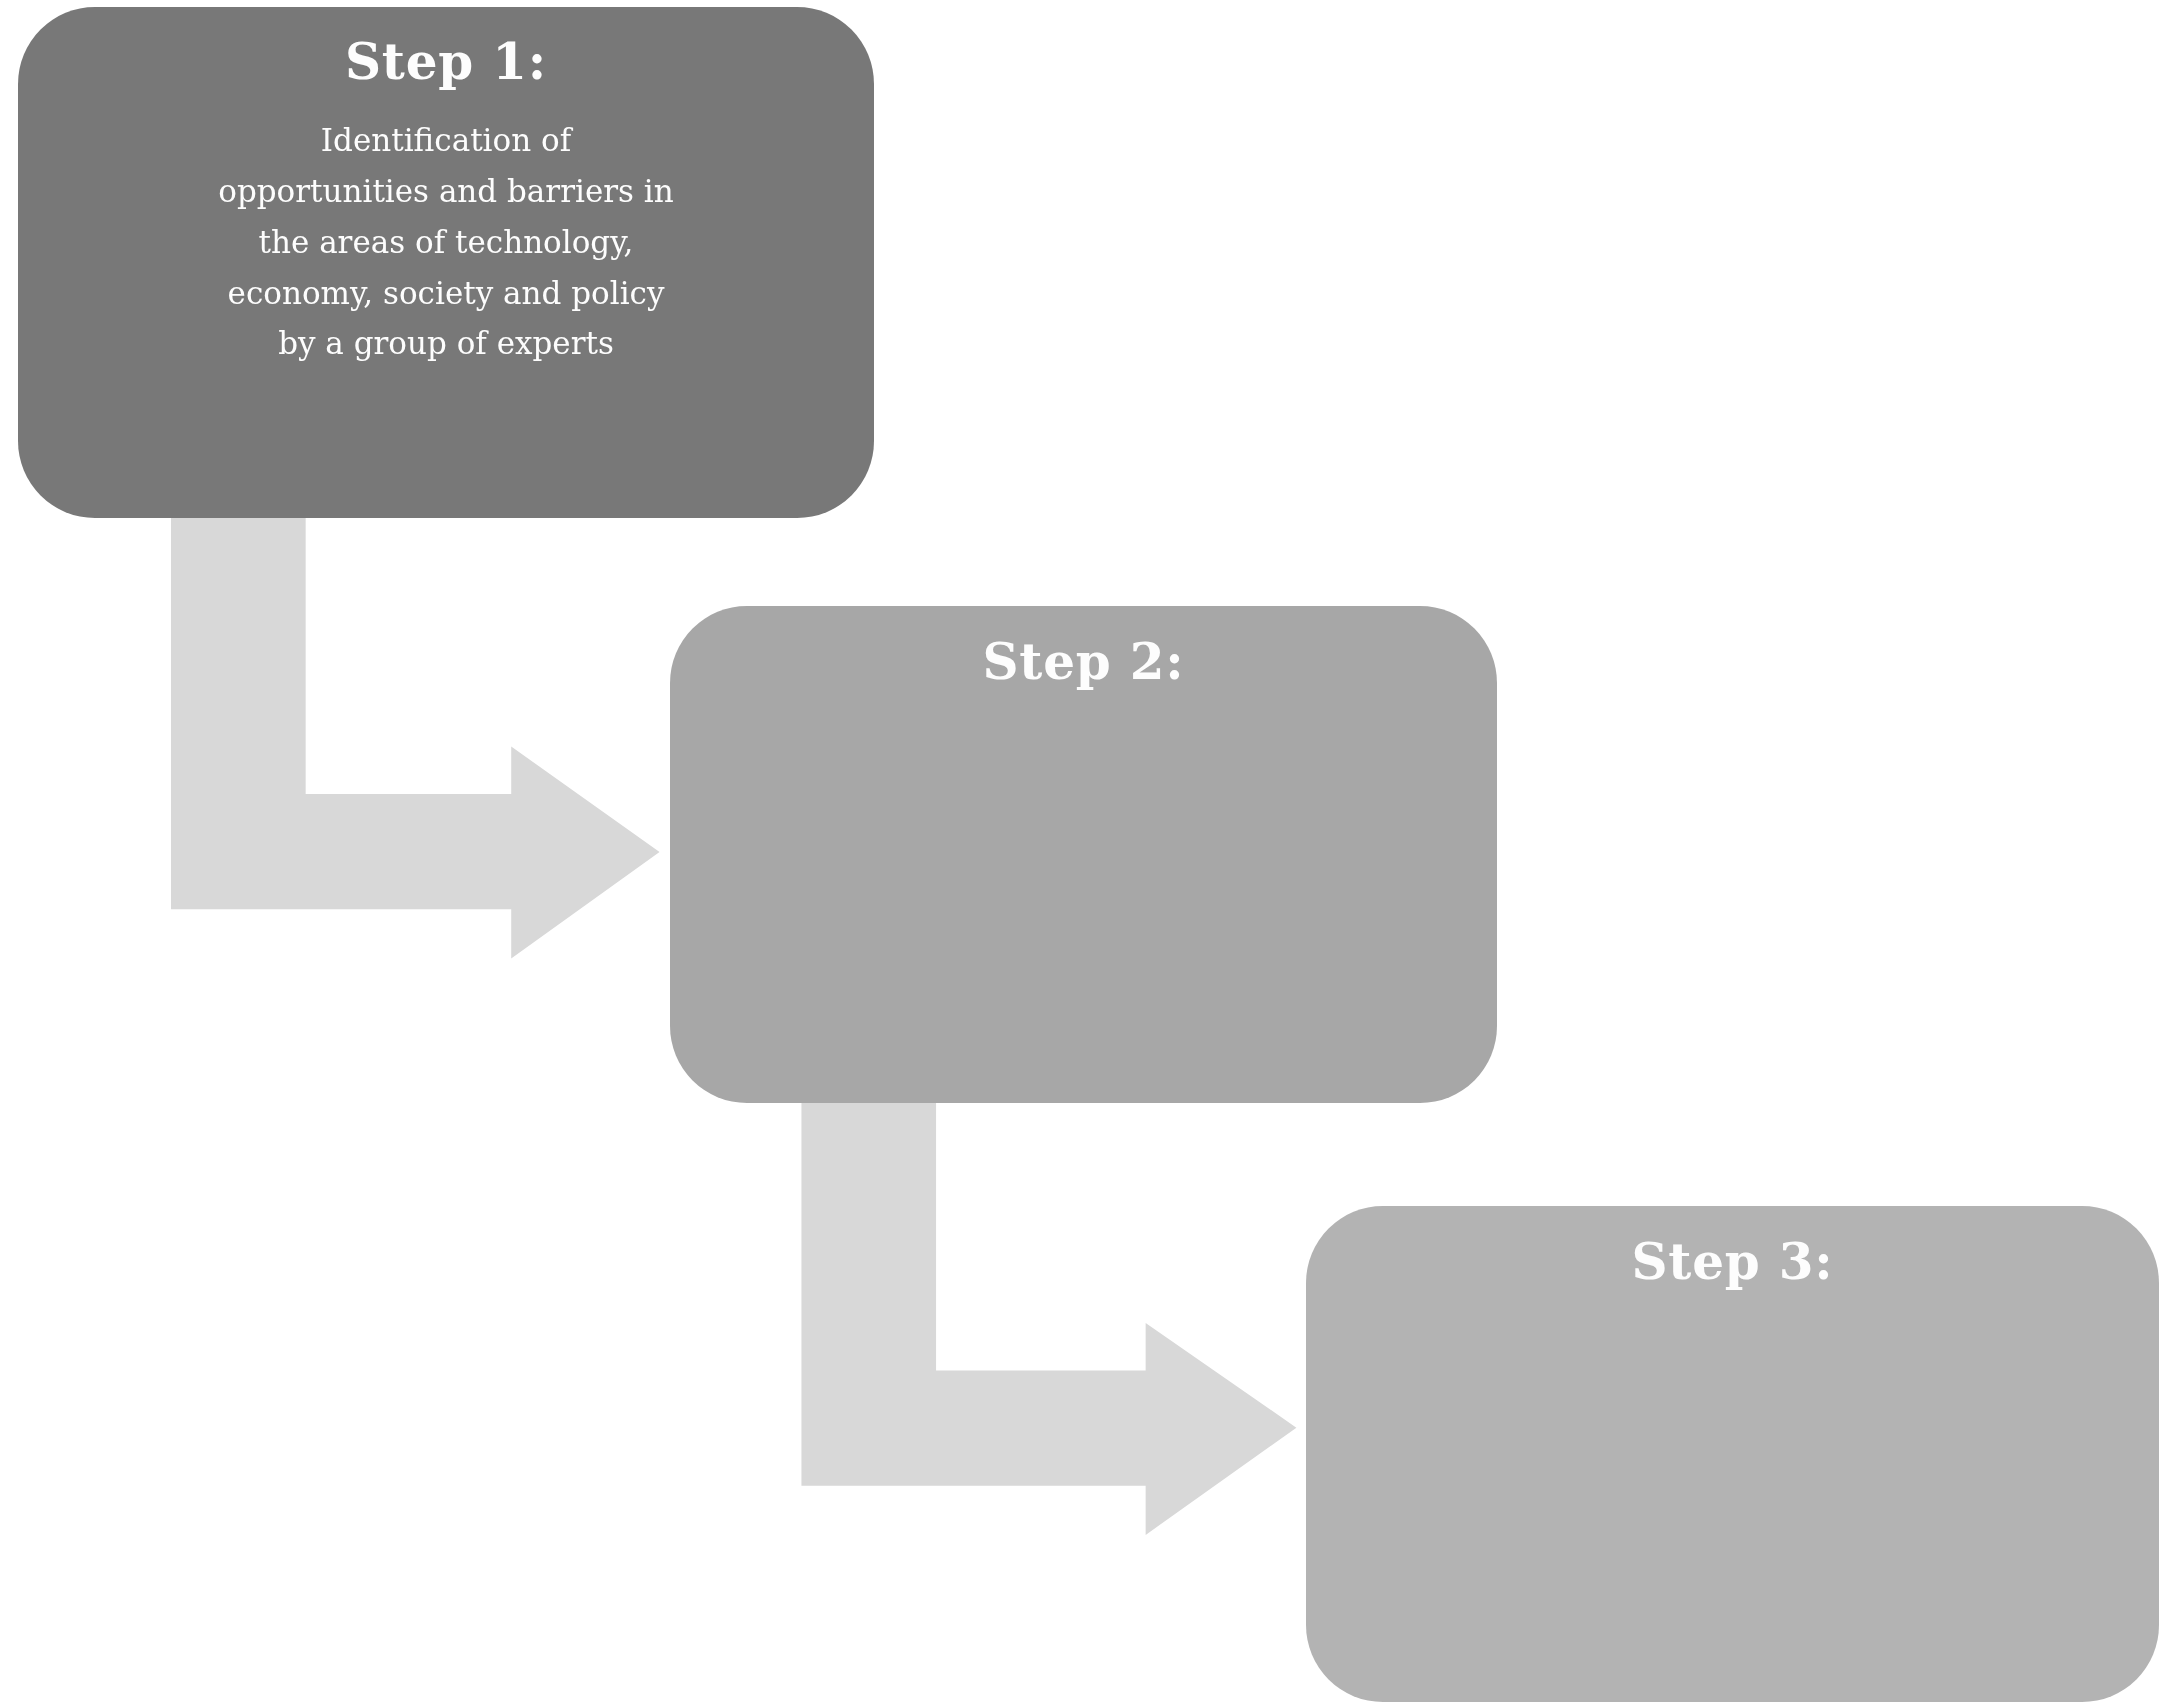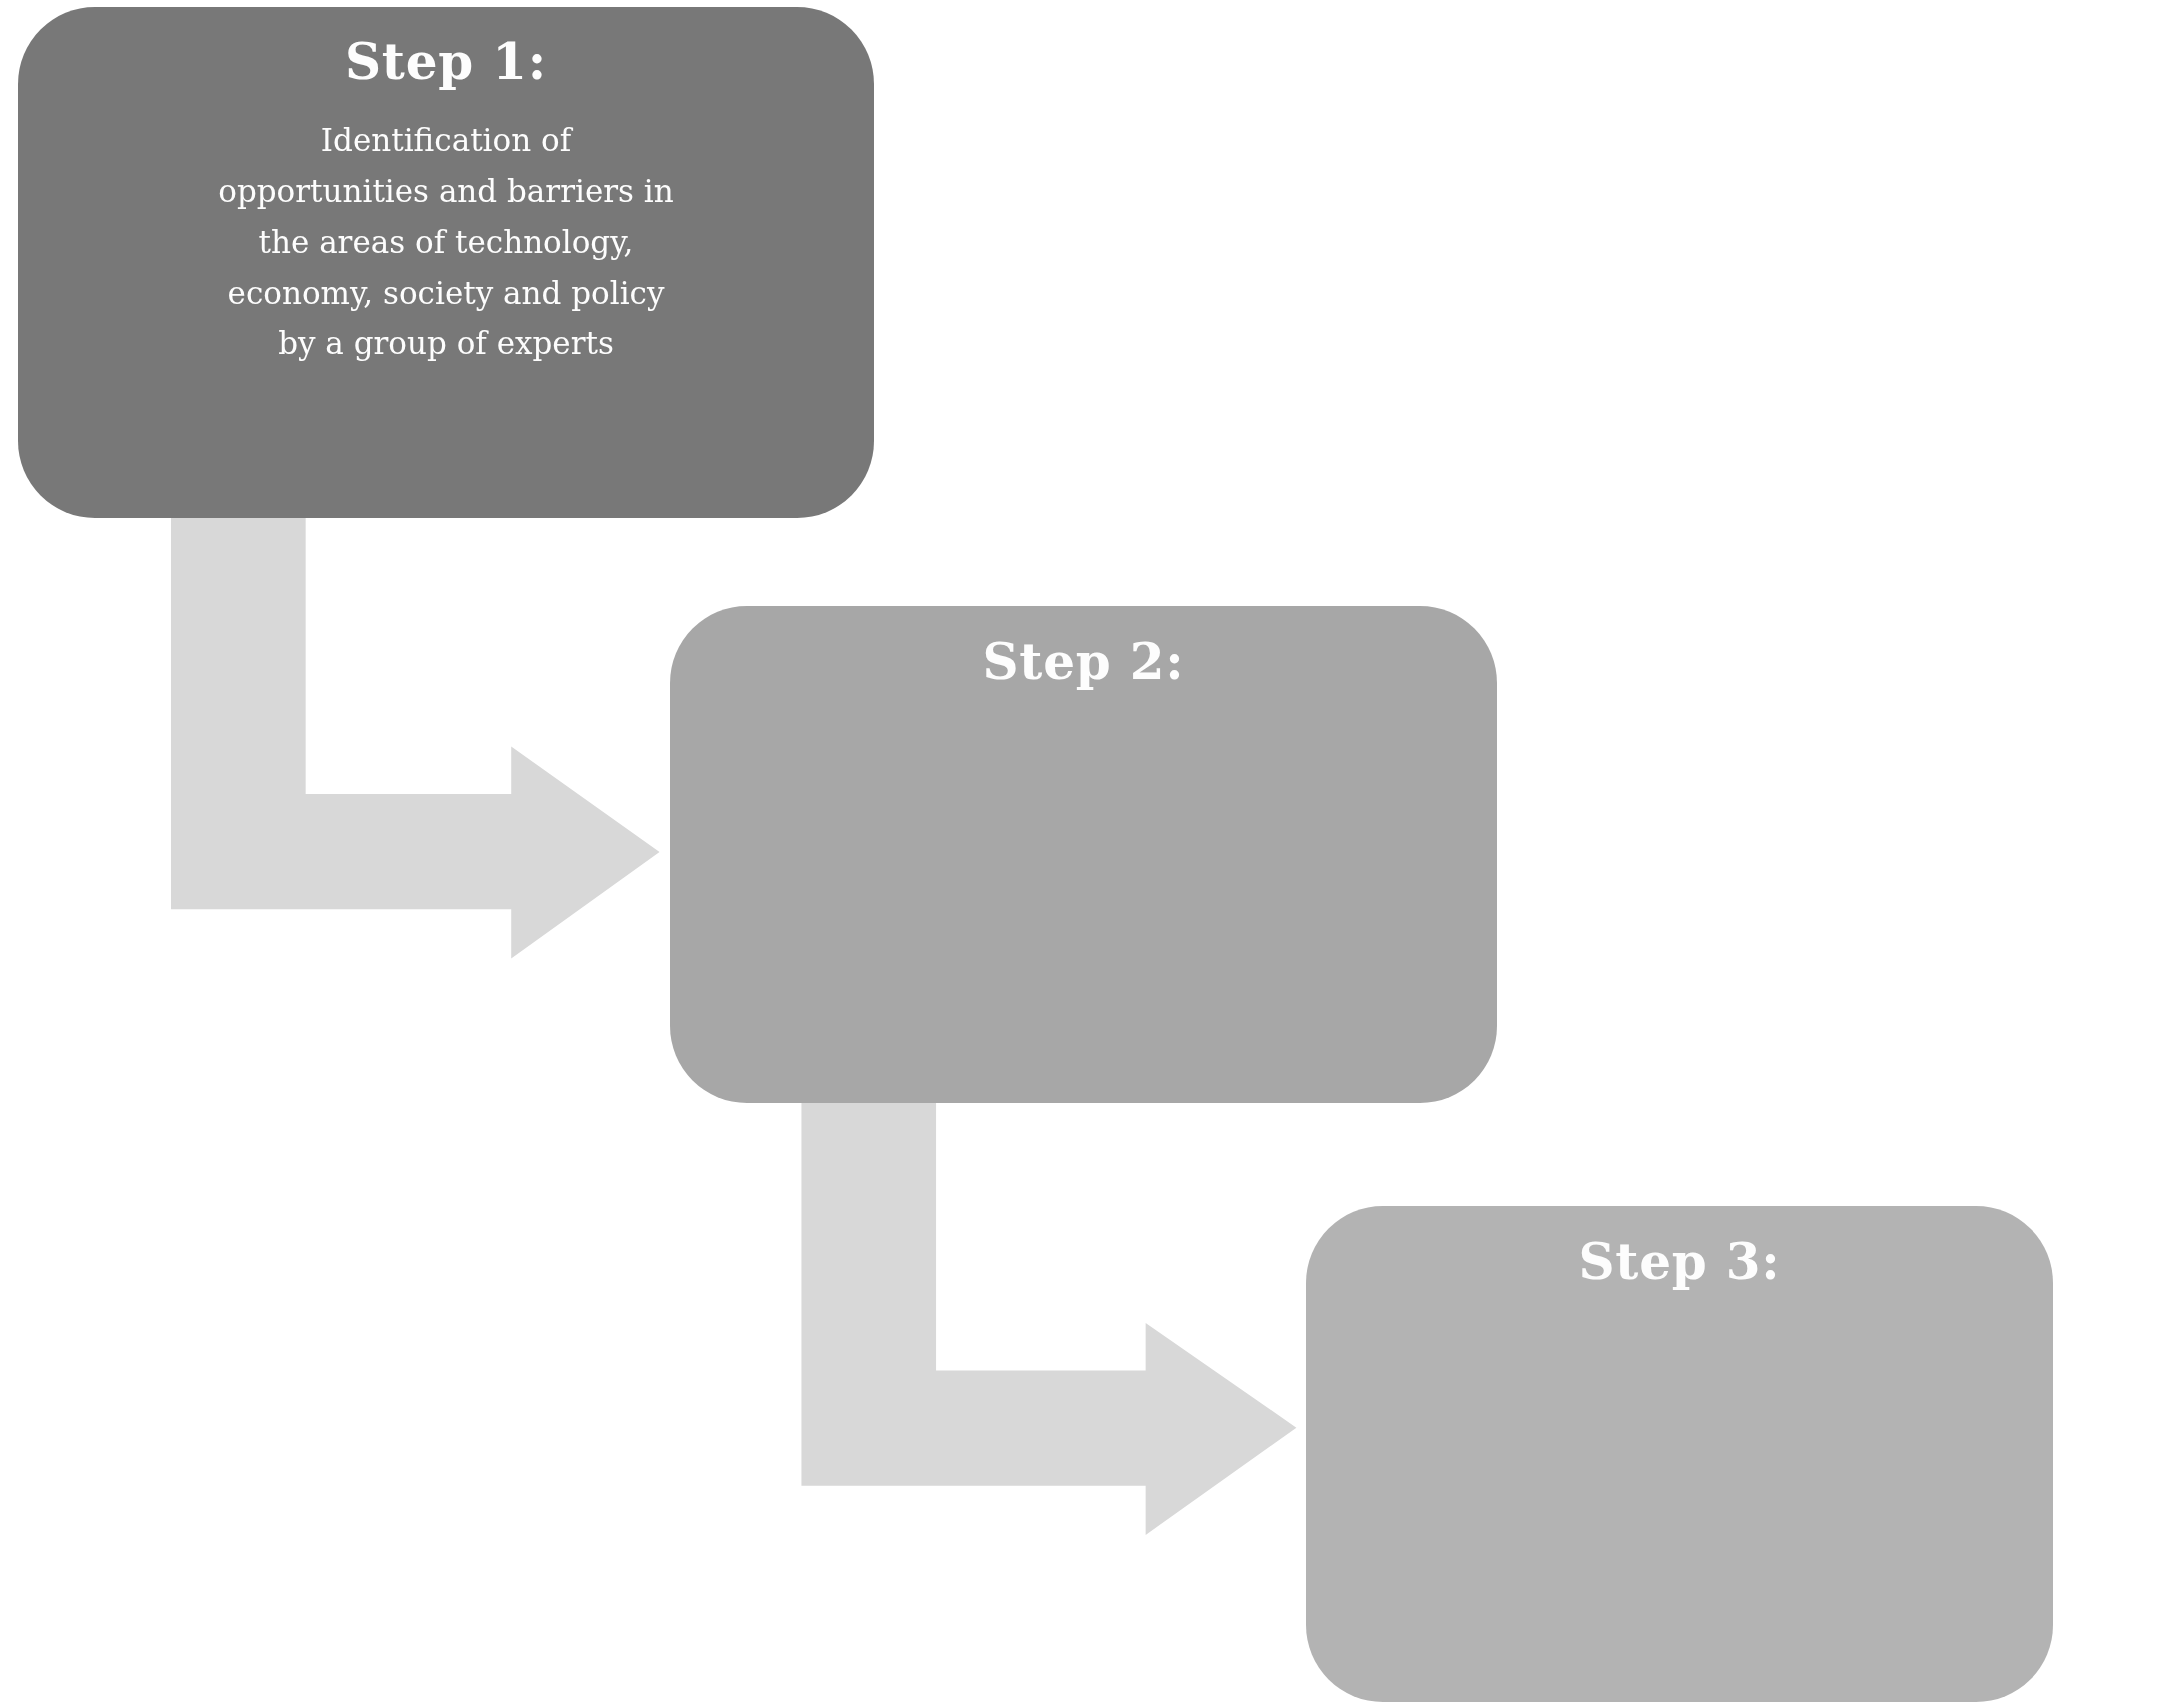--- a/index.html
+++ b/index.html
@@ -28,21 +28,21 @@
     border-radius: 77px;
     box-sizing: border-box;
     display: flex;
     flex-direction: column;
     align-items: center;
     text-align: center;
     padding: 22.6px 32px 16px 32px;
   }
   .step-box.pos-1 { left: 18px;   top: 6.5px;    width: 856px; height: 511px; }
   .step-box.pos-2 { left: 670px;  top: 606px;  width: 827px; height: 497px; }
-  .step-box.pos-3 { left: 1306px; top: 1206px; width: 747px; height: 496px; }
+  .step-box.pos-3 { left: 1306px; top: 1206px; width: 853px; height: 496px; }
   .step-title {
     font-size: 50px;
     font-weight: bold;
     line-height: 1.3;
     margin-bottom: 21px;
     letter-spacing: 0.8px;
   }
   .step-body {
     font-size: 31px;
     line-height: 1.64;

